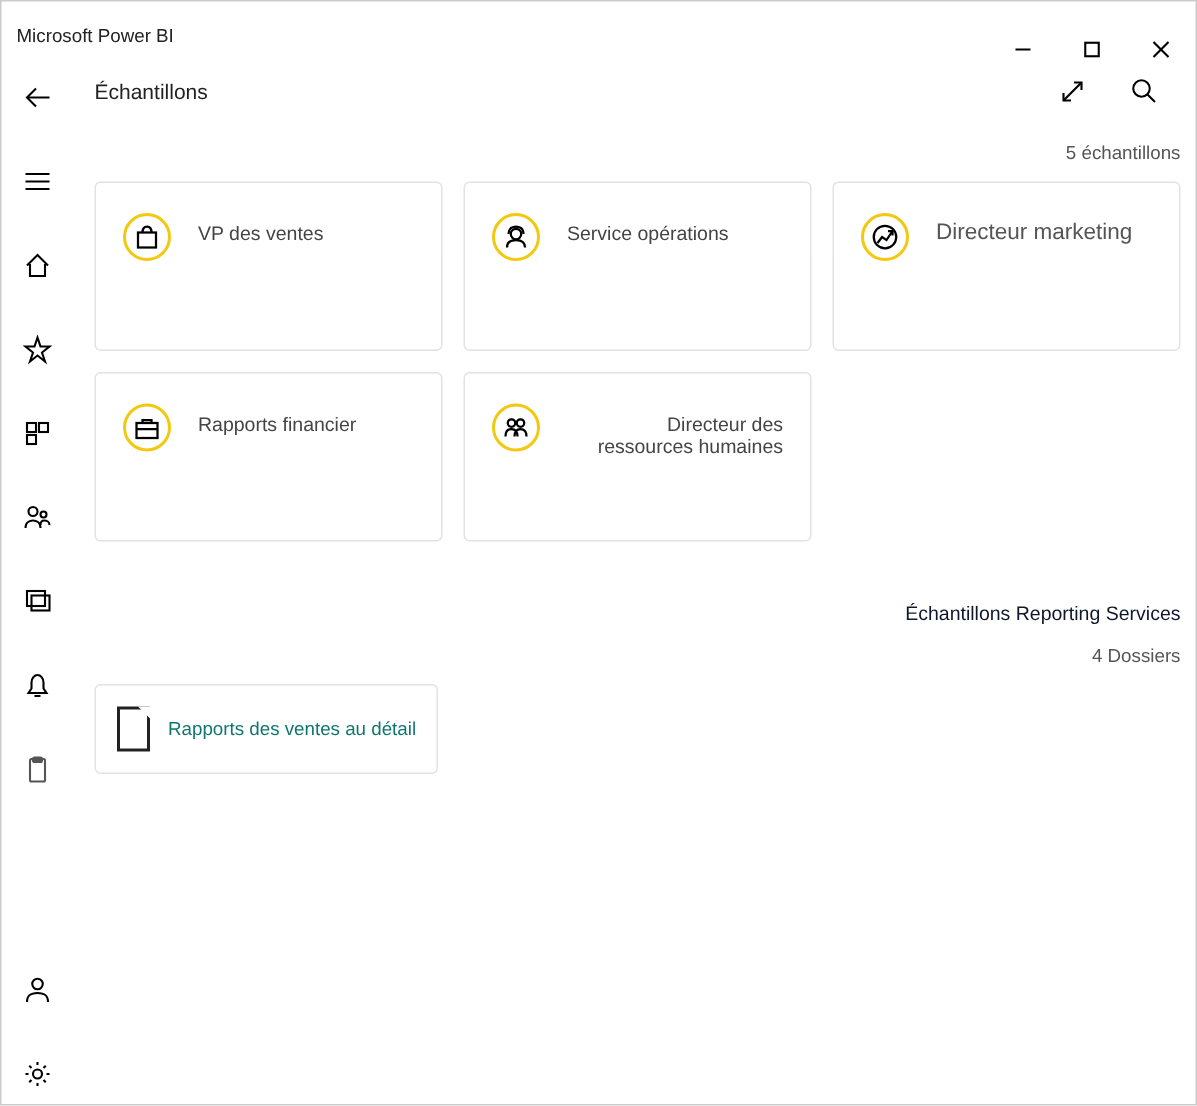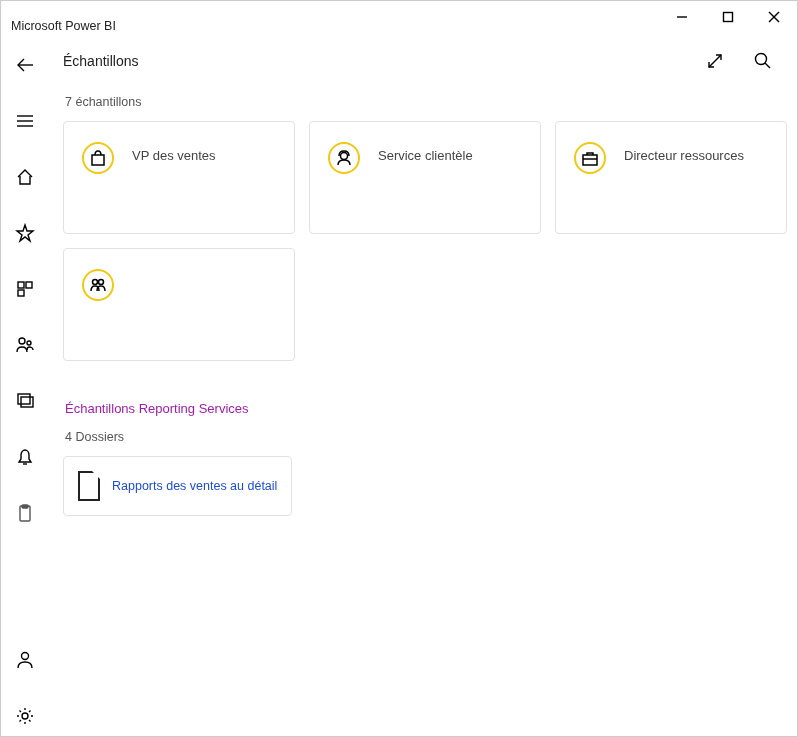--- a/index.html
+++ b/index.html
@@ -9,32 +9,33 @@
     color: #222;
     background: #fff;
     width: 798px;
     height: 737px;
     overflow: hidden;
     border: 1px solid #ccc;
   }
   .titlebar {
     height: 32px;
     display: flex;
-    align-items: flex-end;
-    padding: 4px 0 0 10px;
+    align-items: flex-start;
+    padding: 16px 0 0 10px;
   }
   .titlebar .title { font-size: 12.5px; }
   .titlebar .spacer { flex: 1; }
   .titlebar .winbtn {
     width: 46px; height: 32px;
     display: flex; align-items: center; justify-content: center;
   }
   .app {
     display: flex;
     height: calc(100% - 32px);
+    text-align: right;
   }
   .sidebar {
     width: 48px;
     display: flex;
     flex-direction: column;
     align-items: center;
     padding-top: 12px;
     gap: 16px;
   }
   .sidebar .navbtn {
@@ -93,21 +94,21 @@
     color: #444;
     margin-top: 6px;
   }
   .card.big .card-label {
     font-size: 15px;
     color: #555;
     margin-top: 4px;
   }
   .subheader {
     font-size: 13px;
-    color: #a21caf;
+    color: #0f172a;
     margin: 40px 0 0 2px;
   }
   .folders {
     display: flex;
     gap: 10px;
     margin-top: 0;
   }
   .folder {
     border: 1px solid #e2e2e2;
     border-radius: 4px;
@@ -125,21 +126,21 @@
   .folder .folder-icon::after {
     content: "";
     position: absolute;
     top: -2px; right: -2px;
     width: 0; height: 0;
     border-top: 8px solid #fff;
     border-left: 8px solid transparent;
   }
   .folder .folder-label {
     font-size: 12.5px;
-    color: #1d4ed8;
+    color: #0f766e;
     white-space: nowrap;
   }
   svg { stroke: #000; stroke-width: 1.4; fill: none; }
   .icon-ring svg { stroke-width: 1.5; }
 </style>
 </head>
 <body>
 
 <div class="titlebar">
   <span class="title">Microsoft Power BI</span>
@@ -249,62 +250,73 @@
           </svg>
       </div>
       <div class="hbtn">
         <svg width="20" height="20">
             <circle cx="8" cy="8" r="5.5"></circle>
             <line x1="12" y1="12" x2="17" y2="17"></line>
           </svg>
       </div>
     </div>
 
-    <div class="section-label">7 échantillons</div>
+    <div class="section-label">5 échantillons</div>
 
     <div class="grid" id="samples-grid">
         <div class="card">
           <div class="icon-ring">
             <svg width="18" height="18">
               <rect x="3" y="6" width="12" height="10"></rect>
               <path d="M6,6 C6,3 7,2 9,2 C11,2 12,3 12,6"></path>
             </svg>
           </div>
           <div class="card-label">VP des ventes</div>
         </div>
         <div class="card">
           <div class="icon-ring">
             <svg width="18" height="18">
               <circle cx="9" cy="7" r="3.5"></circle>
               <path d="M3,16 C3,12 6,11 9,11 C12,11 15,12 15,16"></path>
               <path d="M4,7 C4,3 7,2 9,2"></path>
               <path d="M9,2 C11,2 14,3 14,7"></path>
             </svg>
           </div>
-          <div class="card-label">Service clientèle</div>
+          <div class="card-label">Service opérations</div>
+        </div>
+        <div class="card big">
+          <div class="icon-ring">
+            <svg width="18" height="18">
+              <circle cx="9" cy="9" r="7.5"></circle>
+              <polyline points="4,13 7,9 10,11 14,5"></polyline>
+              <polyline points="11,5 14,5 14,8"></polyline>
+            </svg>
+          </div>
+          <div class="card-label">Directeur marketing</div>
         </div>
         <div class="card">
           <div class="icon-ring">
             <svg width="18" height="18">
               <rect x="2" y="6" width="14" height="10"></rect>
               <path d="M6,6 L6,4 L12,4 L12,6"></path>
               <line x1="2" y1="10" x2="16" y2="10"></line>
             </svg>
           </div>
-          <div class="card-label">Directeur ressources</div>
+          <div class="card-label">Rapports financier</div>
         </div>
         <div class="card">
           <div class="icon-ring">
             <svg width="18" height="18">
               <circle cx="6" cy="6" r="2.5"></circle>
               <circle cx="12" cy="6" r="2.5"></circle>
               <path d="M2,15 C2,11 4,10 6,10 C8,10 10,11 10,15"></path>
               <path d="M8,15 C8,11 10,10 12,10 C14,10 16,11 16,15"></path>
             </svg>
           </div>
+          <div class="card-label">Directeur des ressources humaines</div>
         </div>
       </div>
 
     <div class="subheader">Échantillons Reporting Services</div>
     <div class="section-label">4 Dossiers</div>
 
     <div class="folders" id="folders-row">
         <div class="folder">
           <div class="folder-icon"></div>
           <div class="folder-label">Rapports des ventes au détail</div>

